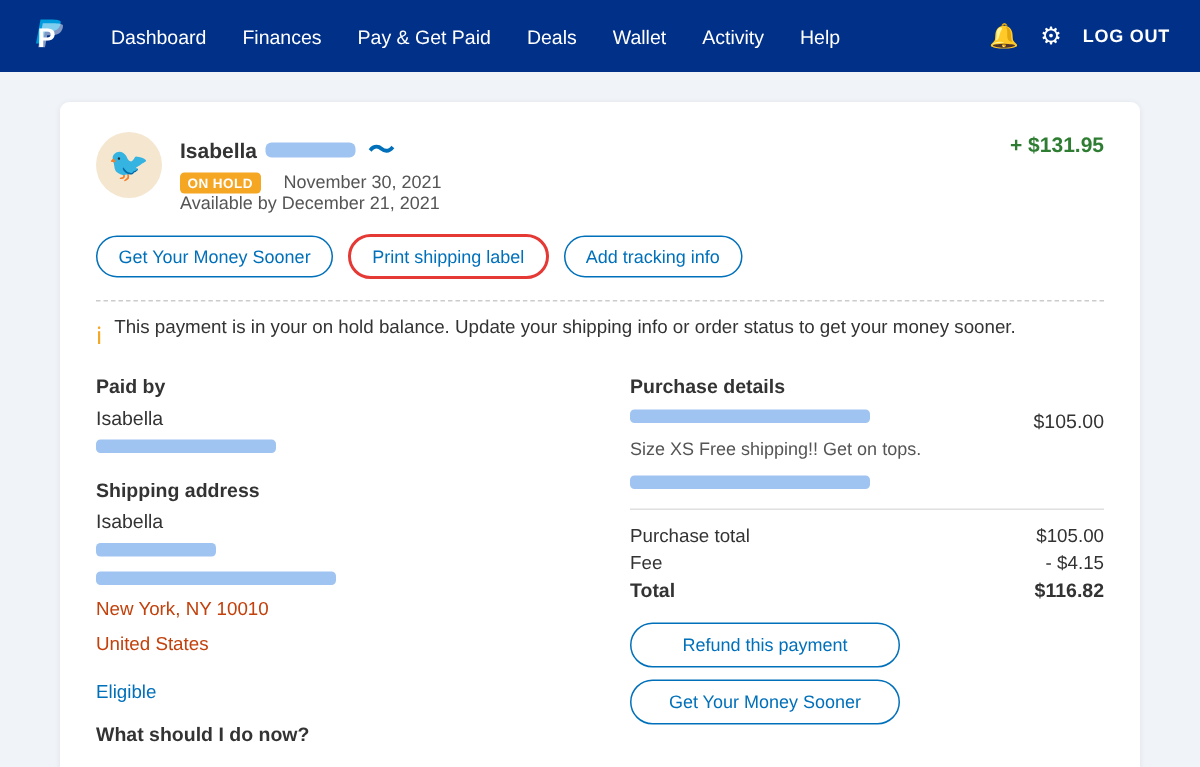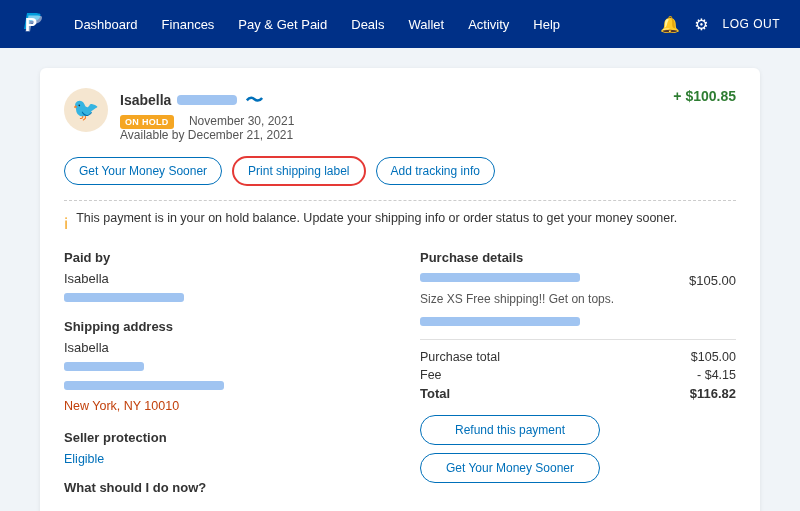--- a/index.html
+++ b/index.html
@@ -40,21 +40,21 @@
       gap: 14px;
     }
     .nav-icon-btn {
       color: #fff;
       cursor: pointer;
       font-size: 16px;
     }
     .nav-logout {
       color: #fff;
       font-size: 12px;
-      font-weight: normal;
+      font-weight: bold;
       cursor: pointer;
       letter-spacing: 0.5px;
     }
 
     
     .content-wrap {
       background: #f0f4f8;
       min-height: 463px;
       padding: 20px 30px;
     }
@@ -314,21 +314,21 @@
           <span>Isabella</span>
           <span class="blurred-line" style="width:60px;"></span>
           <span style="font-size:18px; color:#0070ba; margin-left:2px;">〜</span>
         </div>
         <div class="user-date">
           <span class="badge-onhold">ON HOLD</span>
           <span style="margin-left:12px;">November 30, 2021</span>
         </div>
         <div class="user-available">Available by December 21, 2021</div>
       </div>
-      <div class="amount-positive">+ $100.85</div>
+      <div class="amount-positive">+ $131.95</div>
     </div>
 
     <div class="buttons-row">
       <button class="btn-outline">Get Your Money Sooner</button>
       <button class="btn-print">Print shipping label</button>
       <button class="btn-outline">Add tracking info</button>
     </div>
 
     <hr class="divider">
 
@@ -346,24 +346,24 @@
           <div class="section-value mb4">Isabella</div>
           <div class="mb4"><span class="blurred-md"></span></div>
         </div>
 
         <div class="mb14">
           <div class="section-title">Shipping address</div>
           <div class="section-value mb4">Isabella</div>
           <div class="mb4"><span class="blurred-sm"></span></div>
           <div class="mb4"><span class="blurred-lg"></span></div>
           <div class="section-text mb4">New York, NY 10010</div>
+          <div class="section-text mb4">United States</div>
         </div>
 
         <div class="mb14">
-          <div class="section-title">Seller protection</div>
           <a class="link-blue">Eligible</a>
         </div>
 
         <div class="mb14">
           <div class="section-title">What should I do now?</div>
 
         </div>
 
       </div>
 

